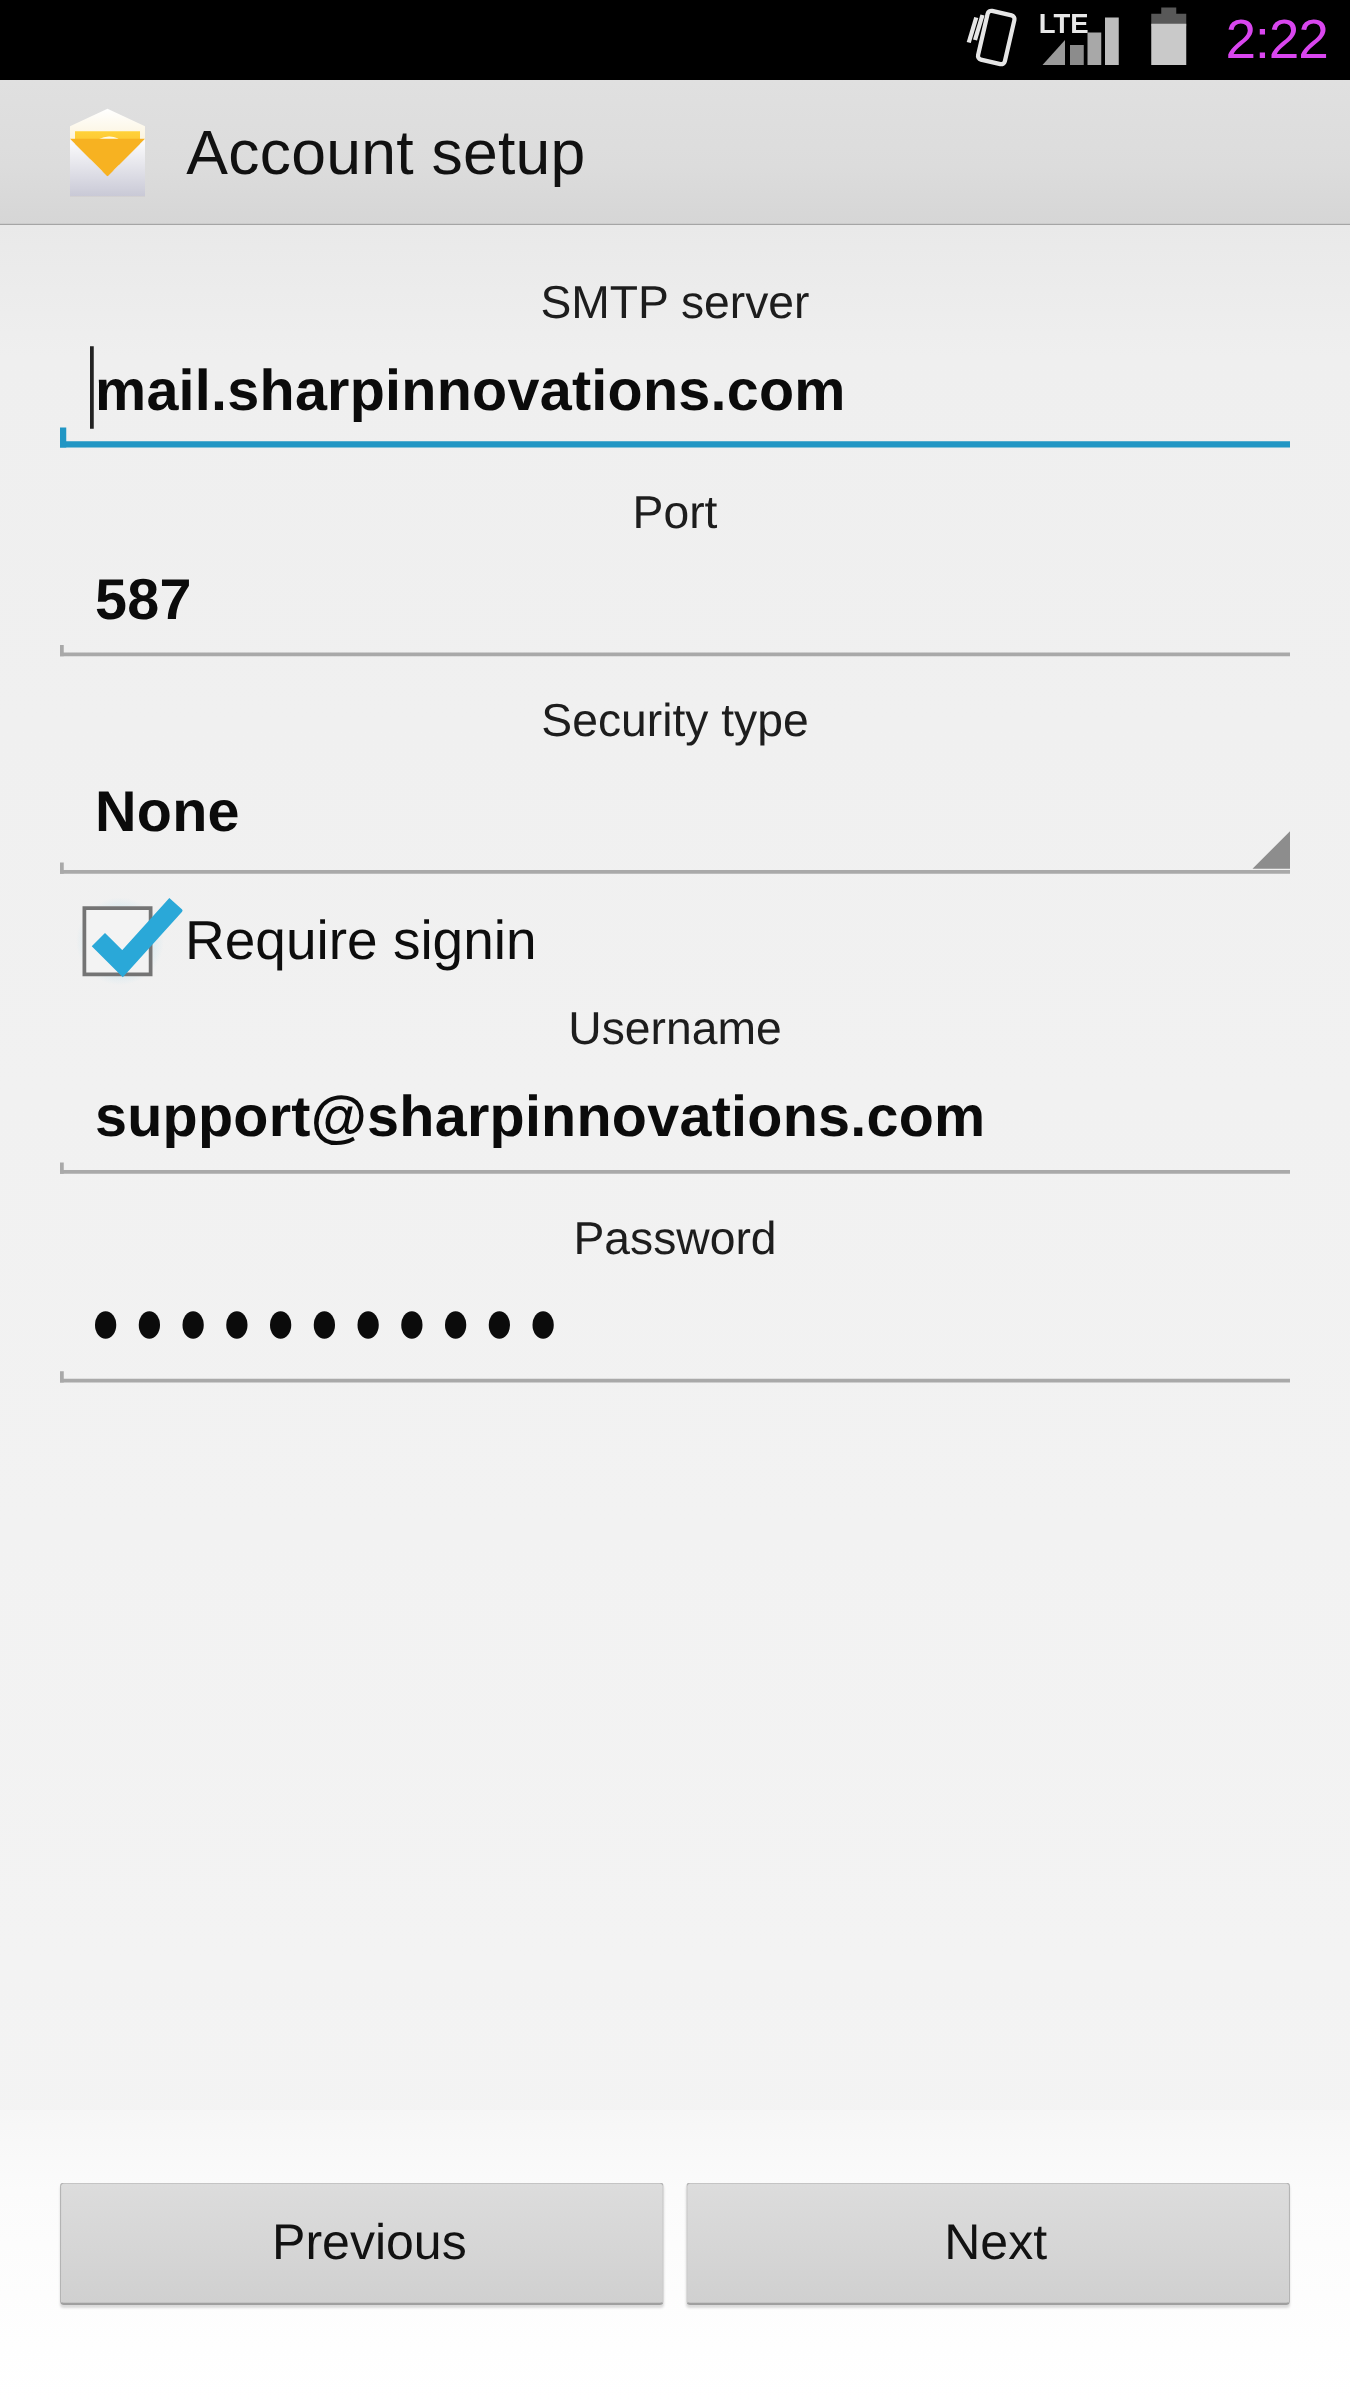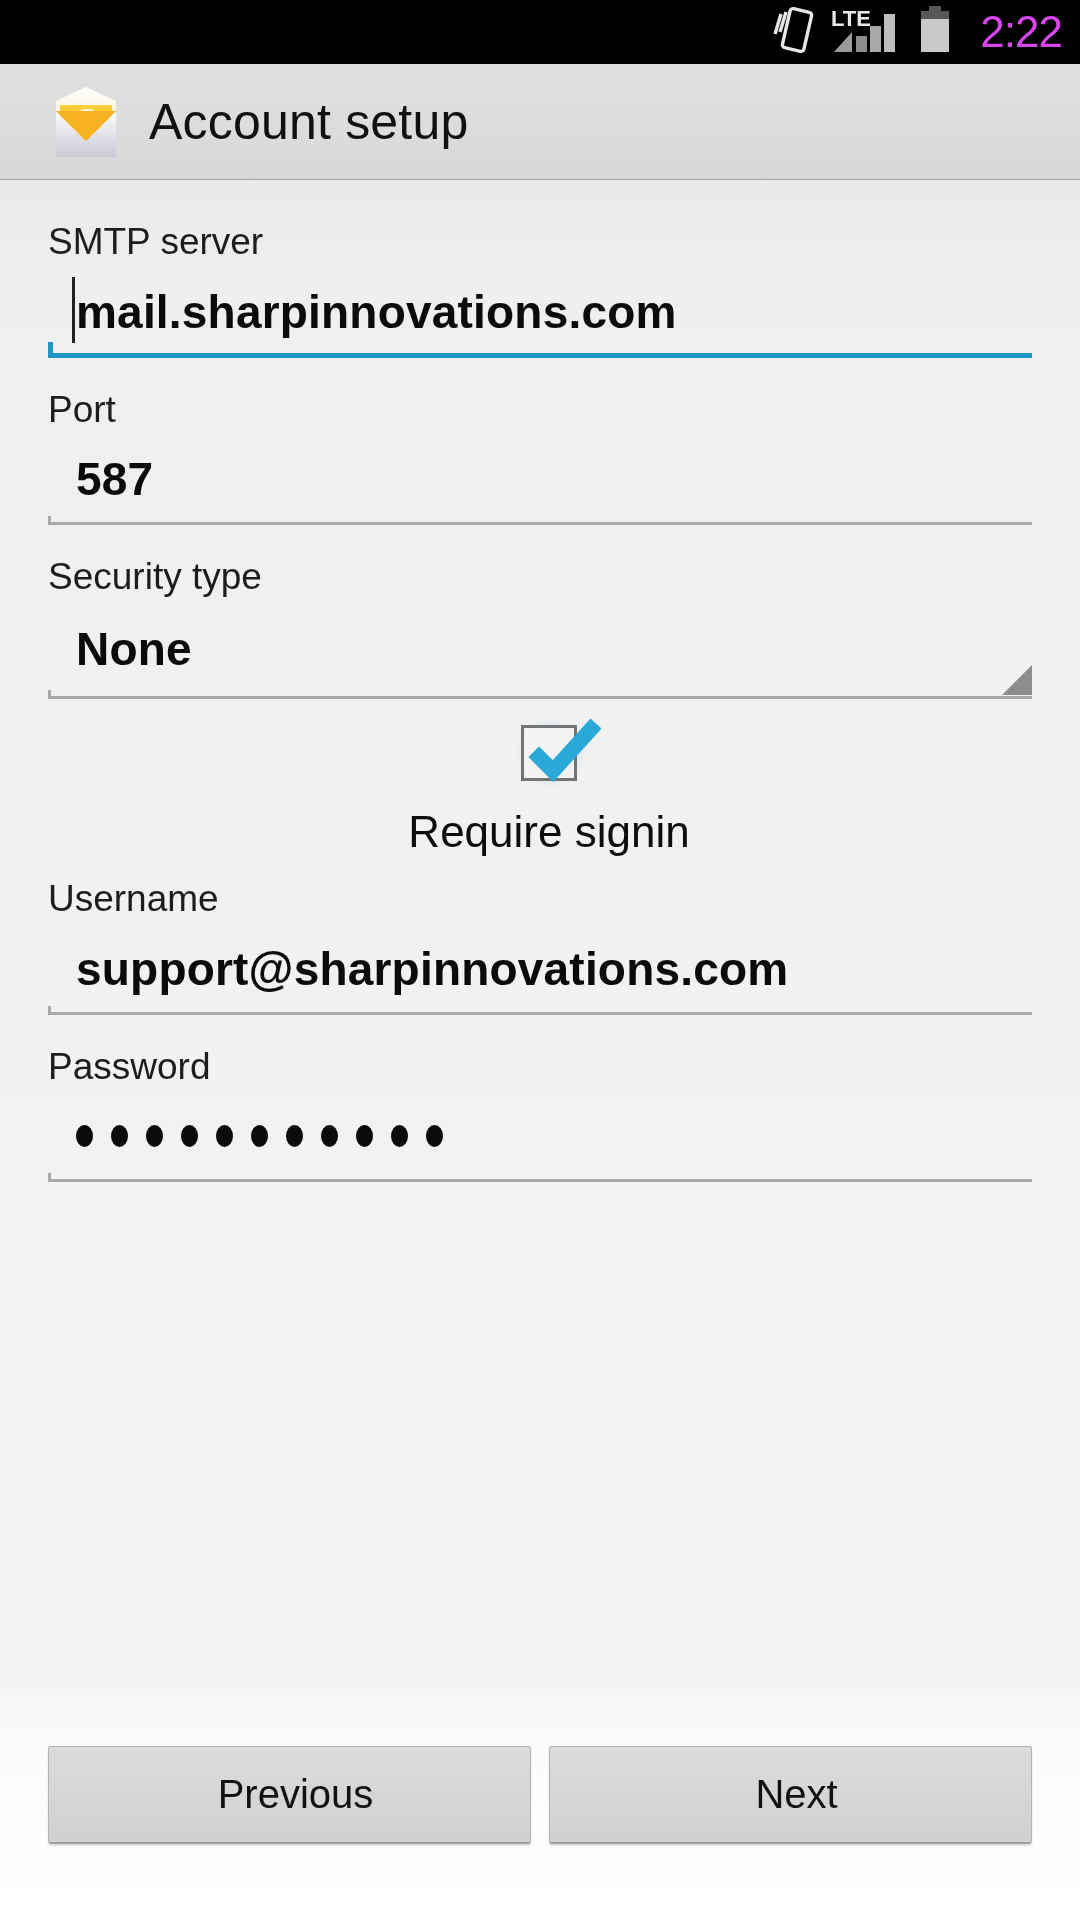--- a/index.html
+++ b/index.html
@@ -45,21 +45,21 @@
   .content{
     flex:1 1 auto; position:relative;
     background:linear-gradient(to bottom,#e9e9e9 0%,#efefef 6%,#f1f1f1 40%,#f4f4f4 100%);
     padding:0 0 0 0; overflow:hidden;
   }
   .form{ padding:42px 48px 0 48px; }
 
   .field-label{
     font-size:37px; color:#1d1d1d; margin-bottom:10px; line-height:1.1;
   }
-  .field{ margin-bottom:26px; }
+  .field{ margin-bottom:26px;text-align:center; }
 
   .input-wrap{ position:relative; padding:0 0 6px 0; }
   .input-line{
     position:relative; height:78px; display:flex; align-items:center;
     padding-left:28px;
   }
   .input-text{
     font-size:46px; color:#0b0b0b; white-space:nowrap; letter-spacing:.2px;font-weight:bold;
   }
   
@@ -97,21 +97,21 @@
   }
   .spinner-arrow{
     position:absolute; right:0; bottom:4px;
     width:0; height:0;
     border-left:30px solid transparent;
     border-bottom:30px solid #8d8d8d;
   }
 
   
   .check-row{
-    display:flex; align-items:center; margin:16px 0 22px 18px; gap:26px;flex-direction:column;
+    display:flex; align-items:center; margin:16px 0 22px 18px; gap:26px;
   }
   .checkbox{
     position:relative; width:56px; height:56px; flex:0 0 56px;
   }
   .checkbox .box{
     position:absolute; left:0; top:0; width:56px; height:56px;
     border:3px solid #747474; background:#f3f3f3; box-sizing:border-box;
   }
   .checkbox .glow{
     position:absolute; left:-10px; top:-12px; width:80px; height:80px;

